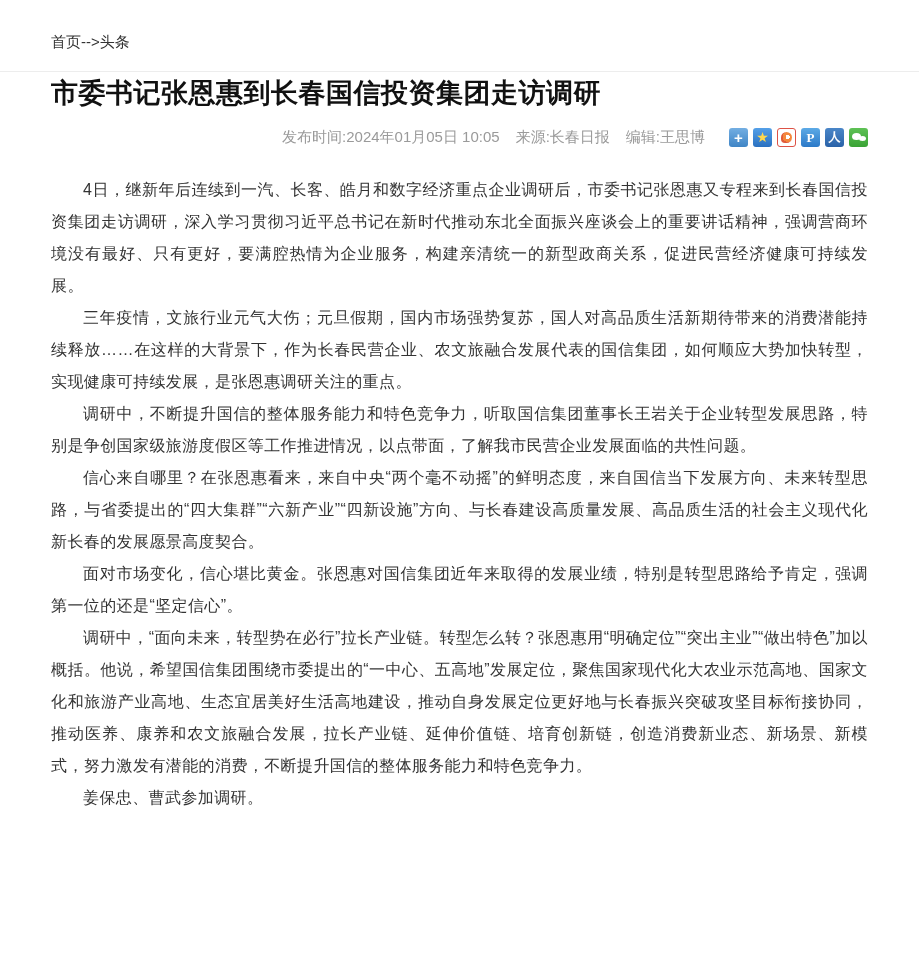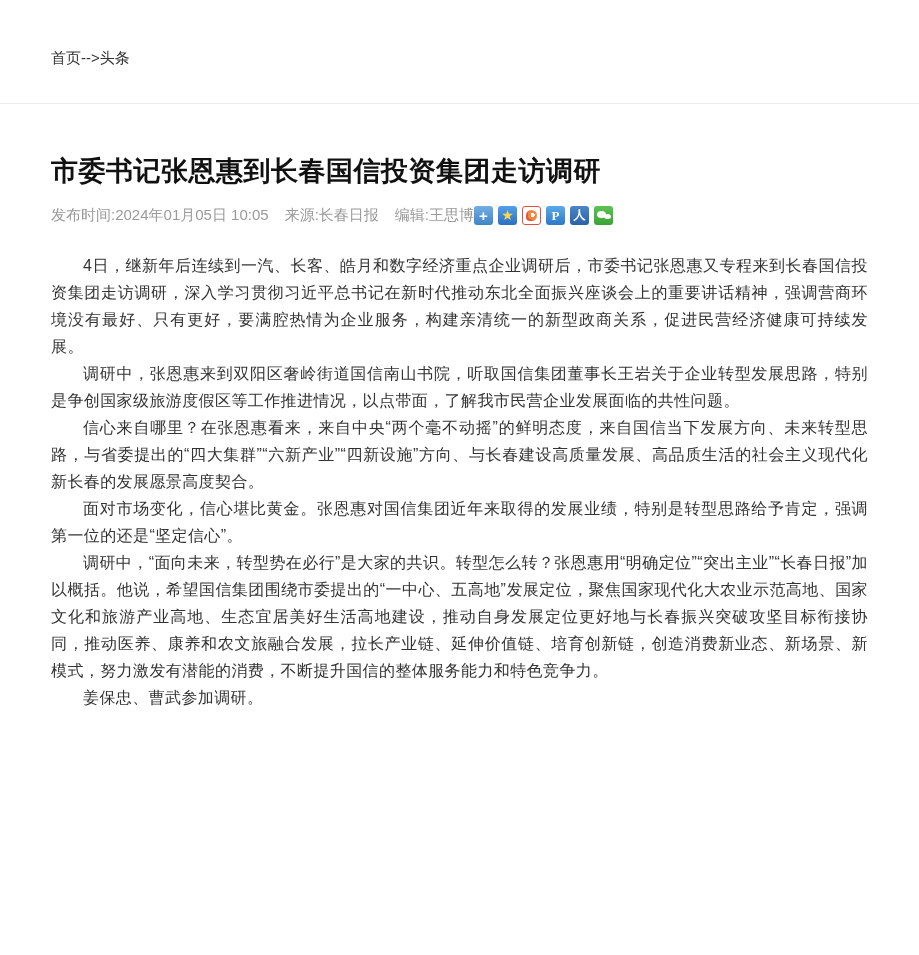--- a/index.html
+++ b/index.html
@@ -3,53 +3,54 @@
 <meta charset="utf-8">
 <style>
   * { margin: 0; padding: 0; box-sizing: border-box; }
   html, body { width: 919px; height: 955px; }
   body {
     background: #ffffff;
     font-family: "Liberation Sans", "DejaVu Sans", sans-serif;
     overflow: hidden;
   }
   .page { width: 919px; height: 955px; position: relative; }
-  .inner { padding: 16px 51px; }
+  .inner { padding: 0 51px; }
 
   
   .breadcrumb {
     padding-top: 32px;
     font-size: 15px;
     line-height: 20px;
     color: #333333;
     cursor: pointer;
   }
   .divider {
     margin-top: 19px;
     border-top: 1px solid #ededed;
     width: 919px;
   }
 
   
   h1.title {
-    margin-top: 31px;
+    margin-top: 1px;
     font-size: 27px;
     line-height: 40px;
     font-weight: bold;
     color: #111111;
     letter-spacing: 0.5px;
   }
 
   
   .meta-row {
     margin-top: 13px;
     height: 22px;
     display: flex;
     align-items: center;
-    justify-content: flex-start;
+    justify-content: flex-end;
+    gap: 24px;
   }
   .meta { color: #9a9a9a; font-size: 15px; white-space: nowrap; }
   .meta span { margin-right: 16px; }
   .meta span:last-child { margin-right: 0; }
 
   
   .share { display: flex; align-items: center; gap: 5px; }
   .share-ic {
     width: 19px; height: 19px;
     border-radius: 3px;
@@ -82,21 +83,21 @@
     width: 9px; height: 7px;
     border-radius: 50%;
     background: #ffffff;
     box-shadow: 6px 2px 0 -1px #ffffff;
   }
 
   
   .article { margin-top: 26px; }
   .article p {
     font-size: 16px;
-    line-height: 27px;
+    line-height: 32px;
     color: #333333;
     text-align: justify;
     text-indent: 2em;
     letter-spacing: 0.4px;
   }
 </style>
 </head>
 <body>
 
 <div class="page">
@@ -118,20 +119,21 @@
         <span class="share-ic ic-qzone" title="QQ空间">★</span>
         <span class="share-ic ic-weibo" title="新浪微博"></span>
         <span class="share-ic ic-pengyou" title="朋友网">P</span>
         <span class="share-ic ic-renren" title="人人网">人</span>
         <span class="share-ic ic-wechat" title="微信"></span>
       </div>
     </div>
 
     <div class="article">
       <p>4日，继新年后连续到一汽、长客、皓月和数字经济重点企业调研后，市委书记张恩惠又专程来到长春国信投资集团走访调研，深入学习贯彻习近平总书记在新时代推动东北全面振兴座谈会上的重要讲话精神，强调营商环境没有最好、只有更好，要满腔热情为企业服务，构建亲清统一的新型政商关系，促进民营经济健康可持续发展。</p>
-      <p>调研中，张恩惠来到双阳区奢岭街道国信南山书院，听取国信集团董事长王岩关于企业转型发展思路，特别是争创国家级旅游度假区等工作推进情况，以点带面，了解我市民营企业发展面临的共性问题。</p>
+      <p>三年疫情，文旅行业元气大伤；元旦假期，国内市场强势复苏，国人对高品质生活新期待带来的消费潜能持续释放……在这样的大背景下，作为长春民营企业、农文旅融合发展代表的国信集团，如何顺应大势加快转型，实现健康可持续发展，是张恩惠调研关注的重点。</p>
+      <p>调研中，不断提升国信的整体服务能力和特色竞争力，听取国信集团董事长王岩关于企业转型发展思路，特别是争创国家级旅游度假区等工作推进情况，以点带面，了解我市民营企业发展面临的共性问题。</p>
       <p>信心来自哪里？在张恩惠看来，来自中央“两个毫不动摇”的鲜明态度，来自国信当下发展方向、未来转型思路，与省委提出的“四大集群”“六新产业”“四新设施”方向、与长春建设高质量发展、高品质生活的社会主义现代化新长春的发展愿景高度契合。</p>
       <p>面对市场变化，信心堪比黄金。张恩惠对国信集团近年来取得的发展业绩，特别是转型思路给予肯定，强调第一位的还是“坚定信心”。</p>
-      <p>调研中，“面向未来，转型势在必行”是大家的共识。转型怎么转？张恩惠用“明确定位”“突出主业”“长春日报”加以概括。他说，希望国信集团围绕市委提出的“一中心、五高地”发展定位，聚焦国家现代化大农业示范高地、国家文化和旅游产业高地、生态宜居美好生活高地建设，推动自身发展定位更好地与长春振兴突破攻坚目标衔接协同，推动医养、康养和农文旅融合发展，拉长产业链、延伸价值链、培育创新链，创造消费新业态、新场景、新模式，努力激发有潜能的消费，不断提升国信的整体服务能力和特色竞争力。</p>
+      <p>调研中，“面向未来，转型势在必行”拉长产业链。转型怎么转？张恩惠用“明确定位”“突出主业”“做出特色”加以概括。他说，希望国信集团围绕市委提出的“一中心、五高地”发展定位，聚焦国家现代化大农业示范高地、国家文化和旅游产业高地、生态宜居美好生活高地建设，推动自身发展定位更好地与长春振兴突破攻坚目标衔接协同，推动医养、康养和农文旅融合发展，拉长产业链、延伸价值链、培育创新链，创造消费新业态、新场景、新模式，努力激发有潜能的消费，不断提升国信的整体服务能力和特色竞争力。</p>
       <p>姜保忠、曹武参加调研。</p>
     </div>
   </div>
 </div>
 
 </body></html>

